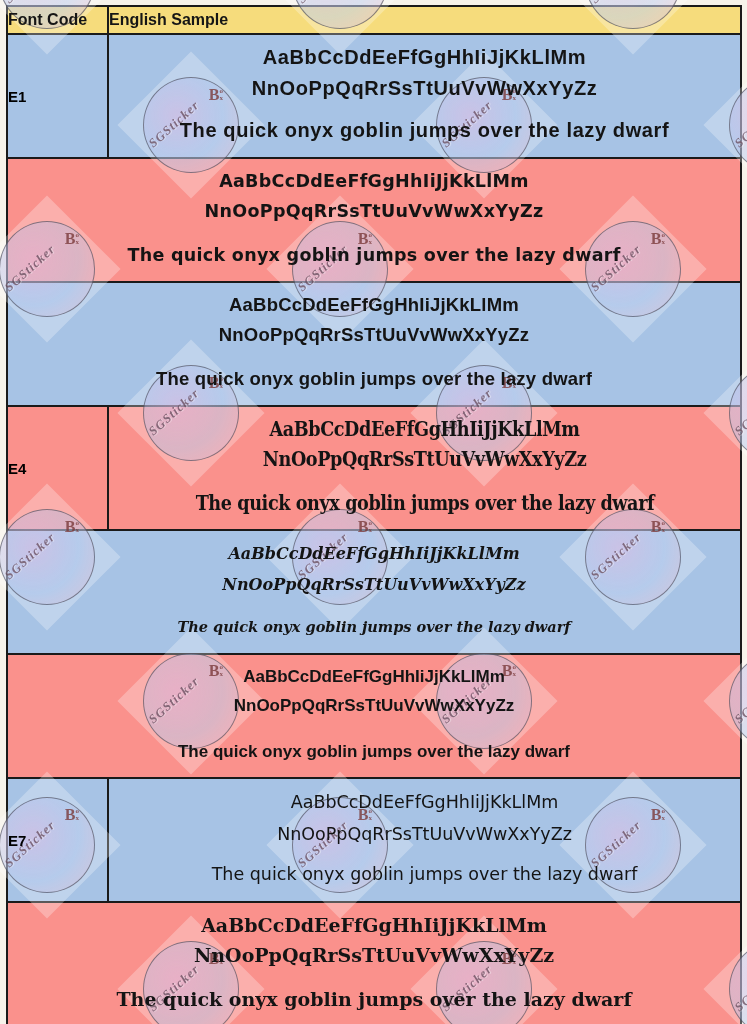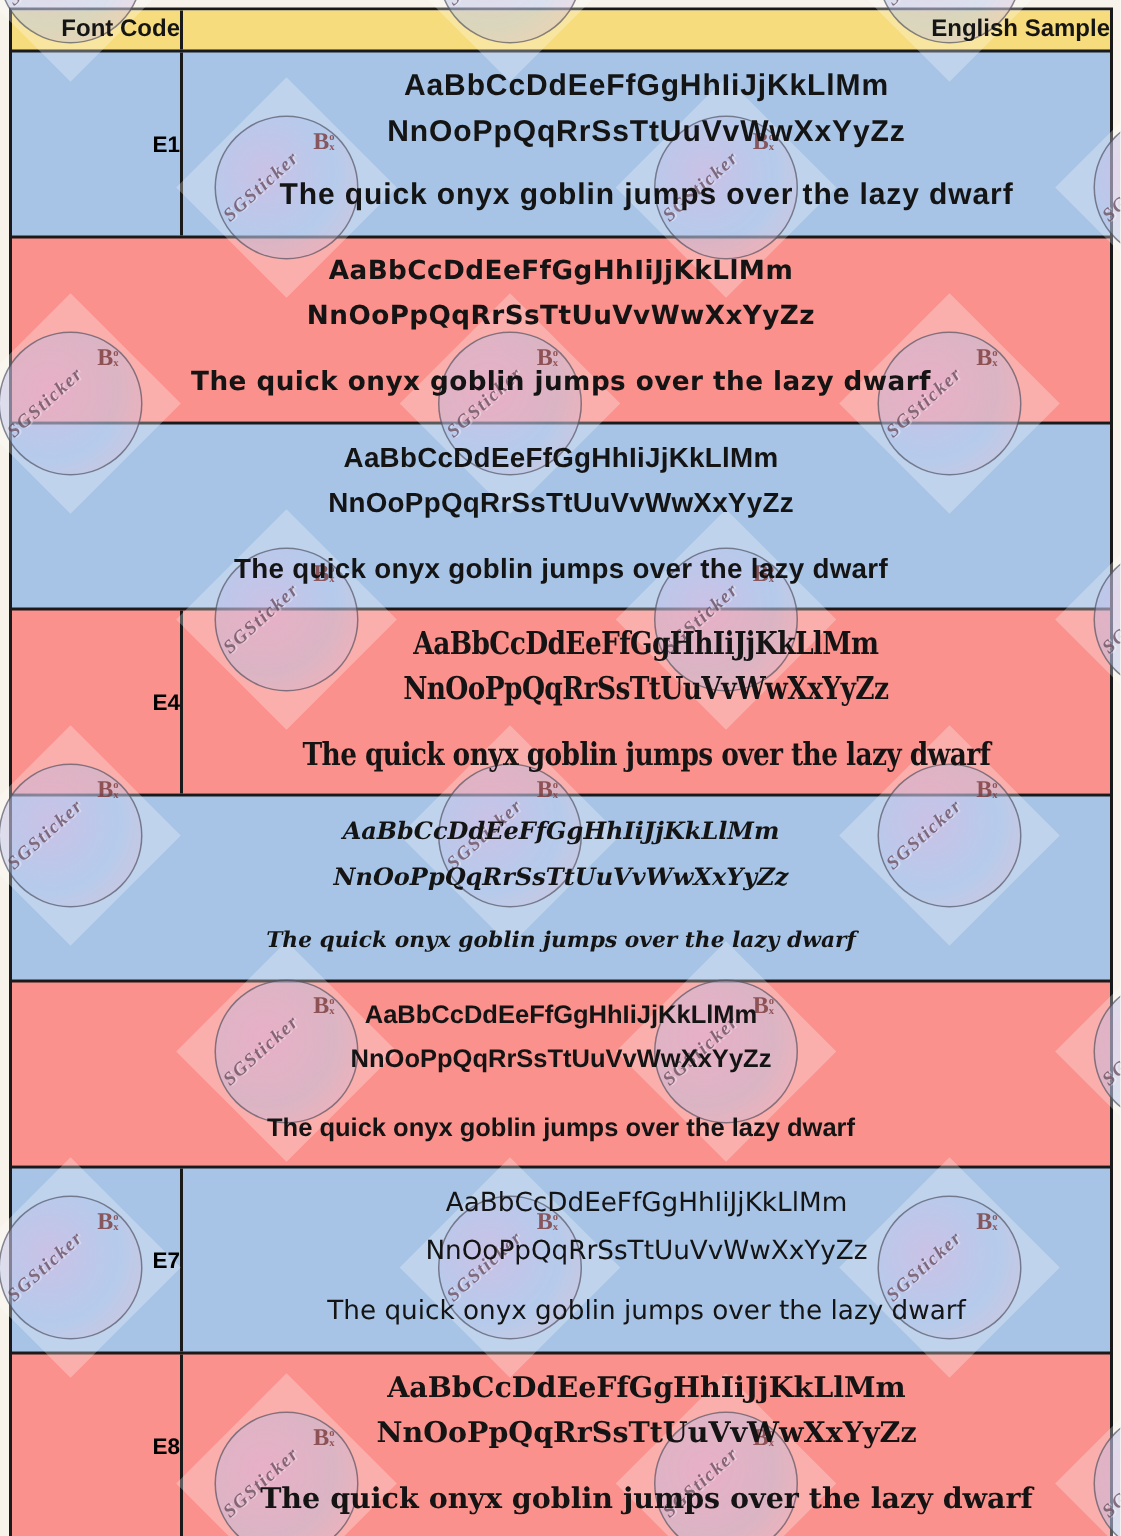--- a/index.html
+++ b/index.html
@@ -10,22 +10,22 @@
     --page:#f7f3ea;
   }
   *{margin:0;padding:0;box-sizing:border-box;}
   html,body{width:747px;height:1024px;overflow:hidden;}
   body{font-family:"Liberation Sans",sans-serif;background:#fff;}
   .page{position:relative;width:747px;height:1024px;background:var(--page);overflow:hidden;}
 
   .table{position:absolute;left:6px;top:5px;width:736px;border:2px solid var(--border);}
   .header-row{display:flex;height:26px;background:var(--yellow);}
   .cell{position:relative;}
-  .code-col{width:114px;flex:none;border-right:2px solid var(--border);display:flex;align-items:center;justify-content:flex-end;}
-  .sample-col{flex:1;display:flex;align-items:center;justify-content:flex-end;}
+  .code-col{width:101px;flex:none;border-right:2px solid var(--border);display:flex;align-items:center;justify-content:flex-start;}
+  .sample-col{flex:1;display:flex;align-items:center;justify-content:flex-start;}
   .header-cell{font-weight:700;font-size:16px;color:#151515;}
   .t{position:relative;z-index:6;}
 
   .row{display:flex;height:124px;border-top:2px solid var(--border);}
   .row.blue{background:var(--blue);}
   .row.pink{background:var(--pink);}
   .code-label{font-weight:700;font-size:15px;color:#000000;}
   .row .sample-col{flex-direction:column;justify-content:space-between;text-align:center;
     padding:7px 6px 11px;color:#141414;}
   .alpha{display:flex;flex-direction:column;}
@@ -138,23 +138,20 @@
           </div>
           <div class="cell sample-col f-e7">
             <div class="alpha">
               <span class="t">AaBbCcDdEeFfGgHhIiJjKkLlMm</span>
               <span class="t">NnOoPpQqRrSsTtUuVvWwXxYyZz</span>
             </div>
             <span class="t sentence">The quick onyx goblin jumps over the lazy dwarf</span>
           </div>
         </div>
         <div class="row pink">
-          <div class="cell code-col">
-            <span class="t code-label">E8</span>
-          </div>
           <div class="cell sample-col f-e8">
             <div class="alpha">
               <span class="t">AaBbCcDdEeFfGgHhIiJjKkLlMm</span>
               <span class="t">NnOoPpQqRrSsTtUuVvWwXxYyZz</span>
             </div>
             <span class="t sentence">The quick onyx goblin jumps over the lazy dwarf</span>
           </div>
         </div>
       </div>
   </div>

